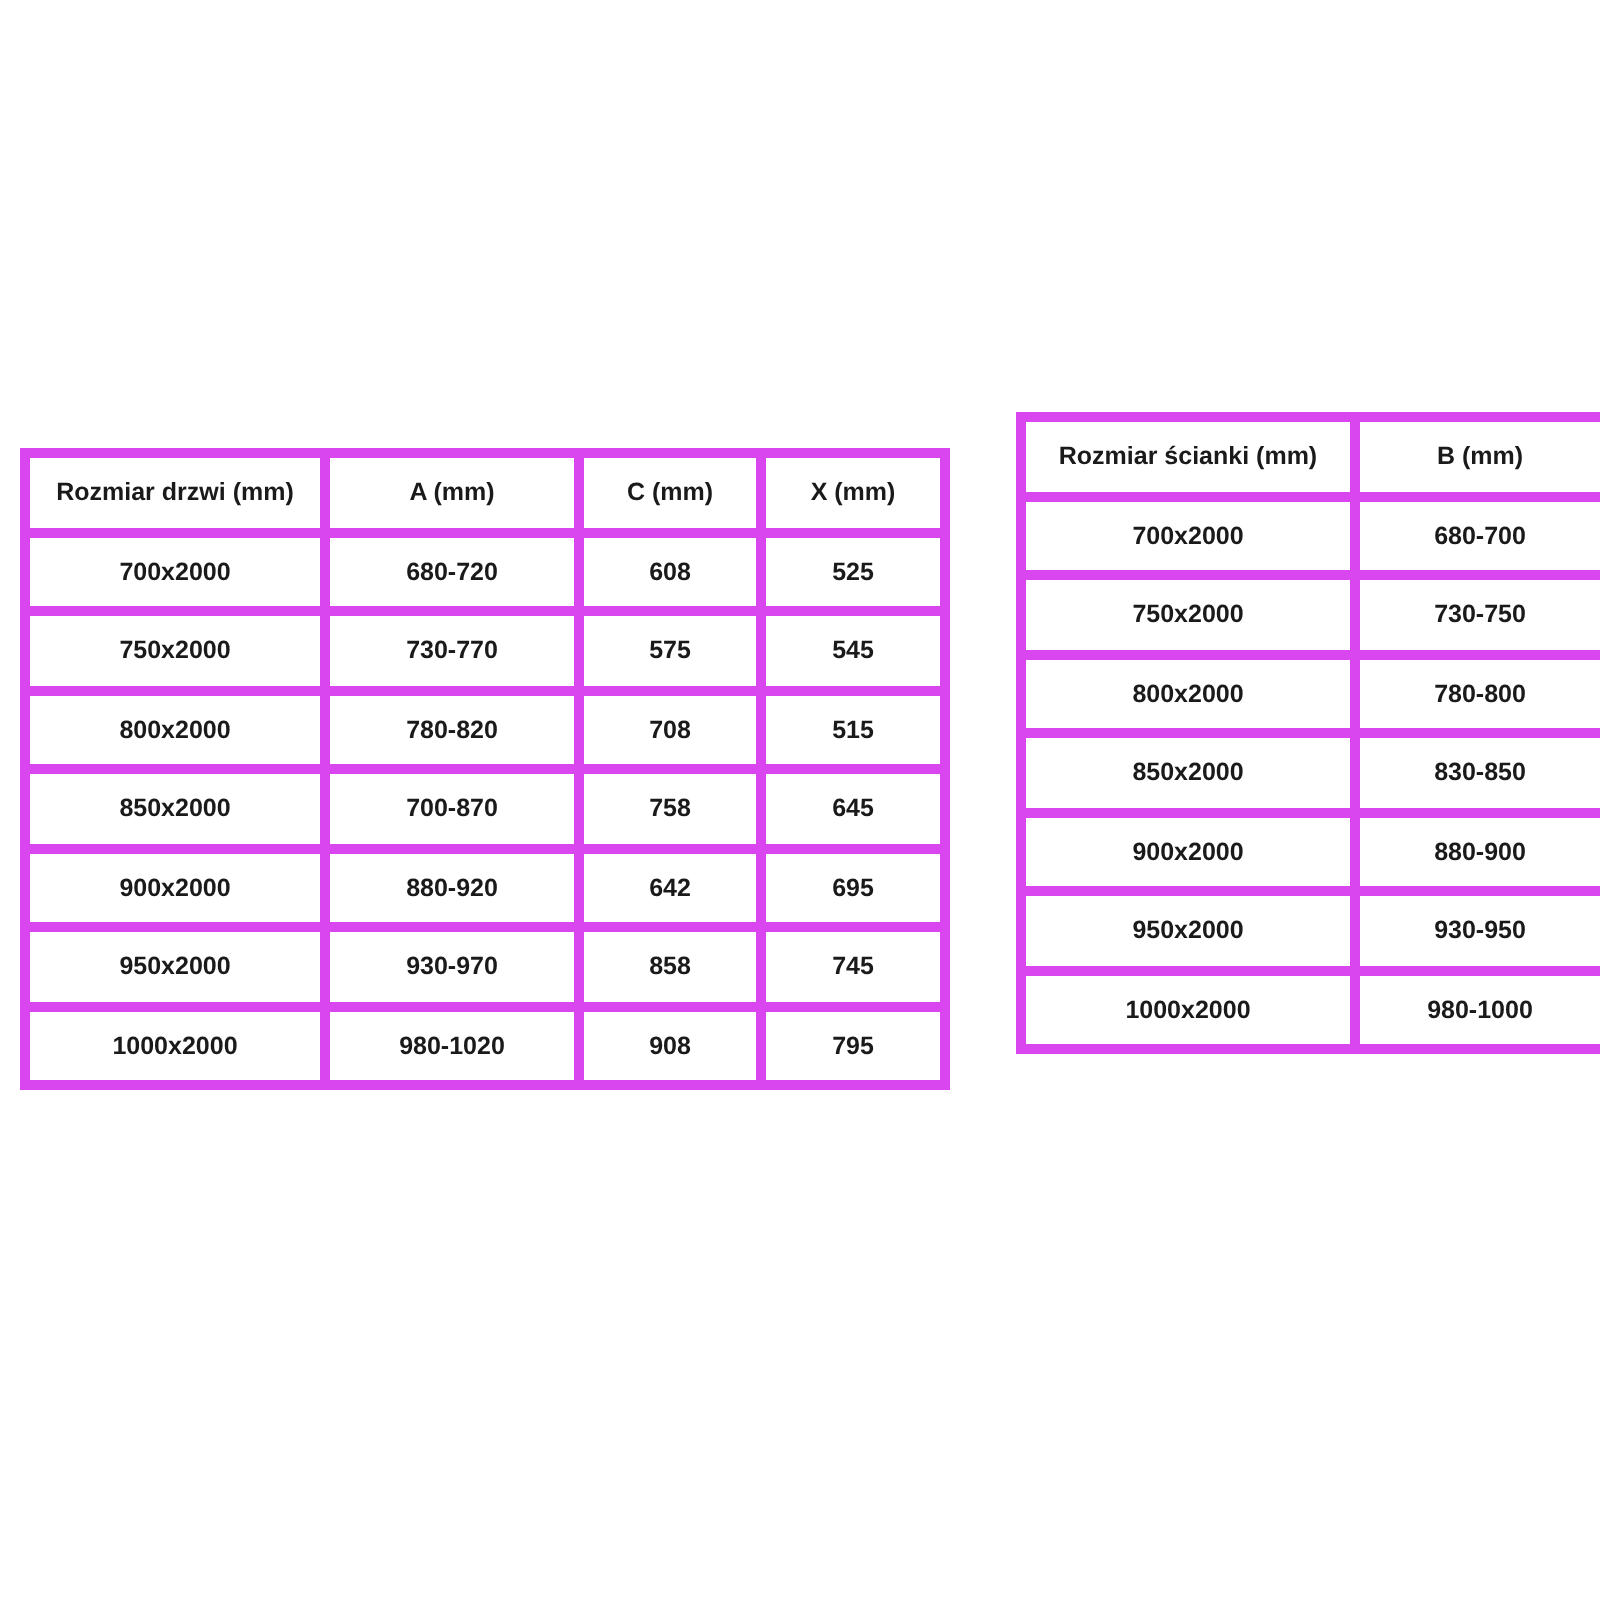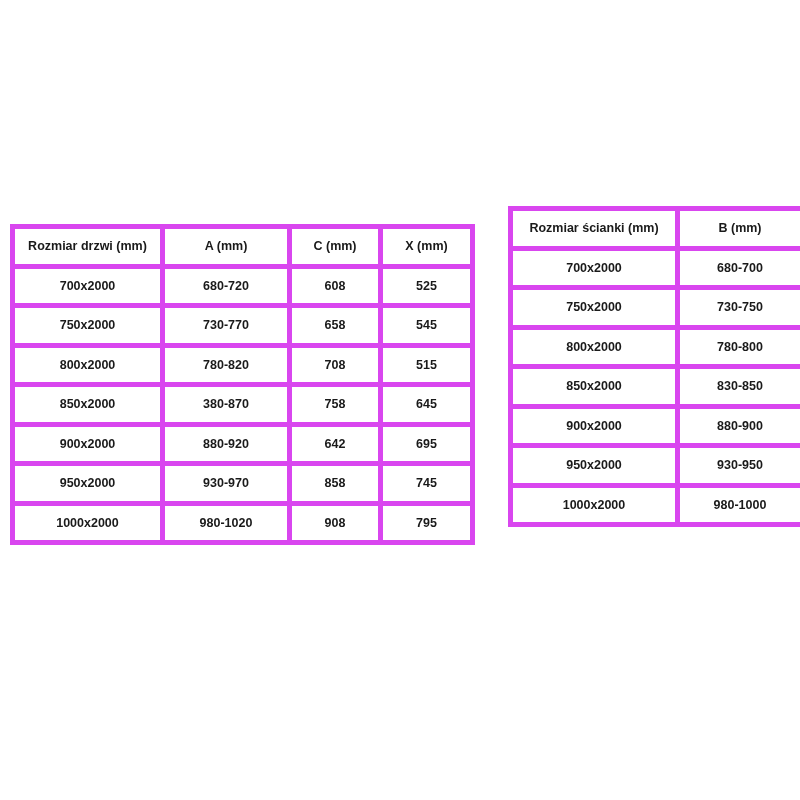--- a/index.html
+++ b/index.html
@@ -90,32 +90,32 @@
       <tbody>
         <tr>
           <td>700x2000</td>
           <td>680-720</td>
           <td>608</td>
           <td>525</td>
         </tr>
         <tr>
           <td>750x2000</td>
           <td>730-770</td>
-          <td>658</td>
+          <td>575</td>
           <td>545</td>
         </tr>
         <tr>
           <td>800x2000</td>
           <td>780-820</td>
           <td>708</td>
           <td>515</td>
         </tr>
         <tr>
           <td>850x2000</td>
-          <td>380-870</td>
+          <td>700-870</td>
           <td>758</td>
           <td>645</td>
         </tr>
         <tr>
           <td>900x2000</td>
           <td>880-920</td>
           <td>642</td>
           <td>695</td>
         </tr>
         <tr>

